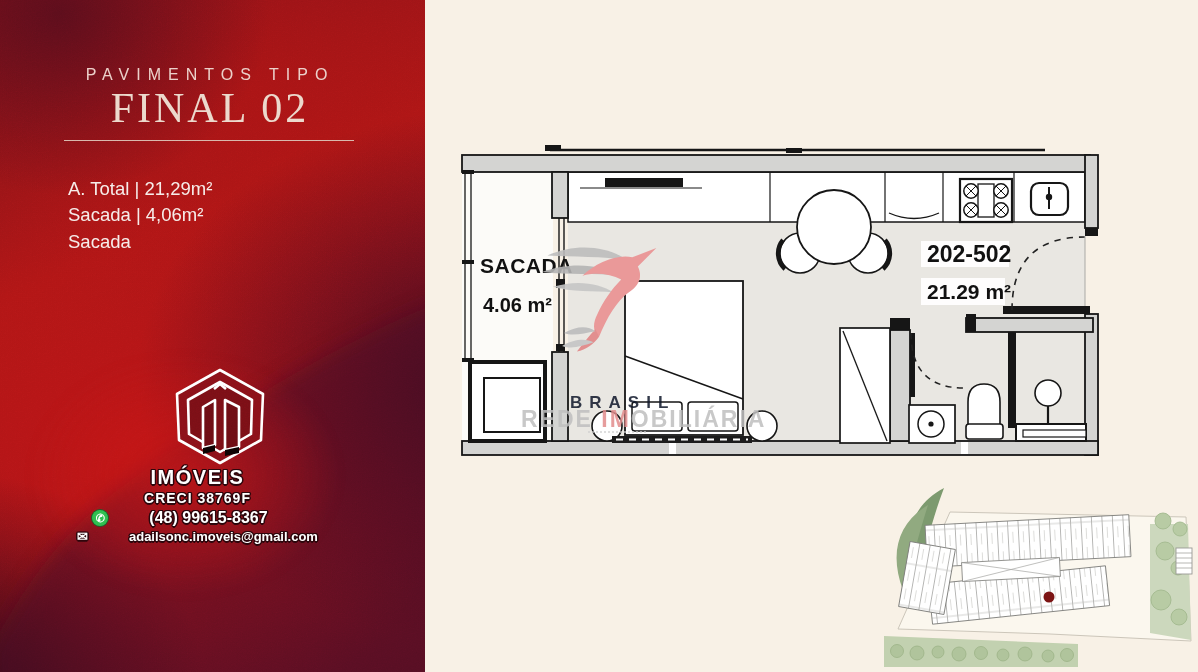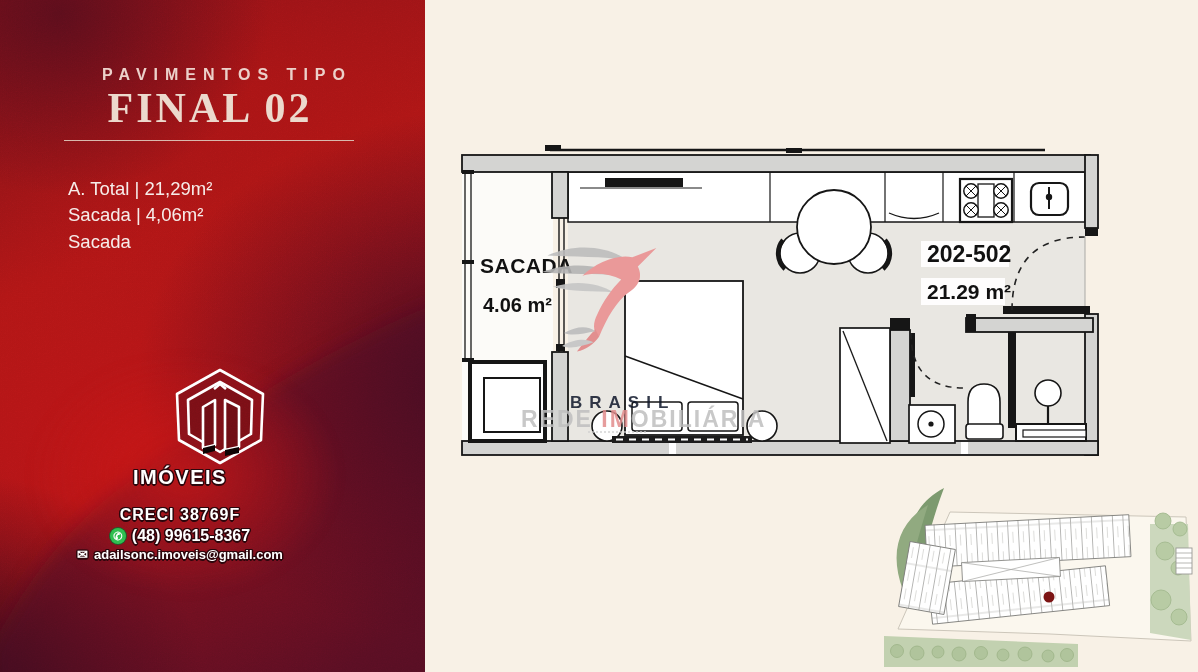--- a/index.html
+++ b/index.html
@@ -27,33 +27,33 @@
       radial-gradient(ellipse 500px 430px at 30% 68%, rgba(198,21,21,.7), rgba(198,21,21,0) 66%),
       radial-gradient(ellipse 430px 320px at 58% 14%, rgba(178,20,20,.6), rgba(178,20,20,0) 72%),
       linear-gradient(155deg,#7e1119 0%,#ab1616 35%,#a31419 62%,#651021 100%);}
   .swoosh{position:absolute;left:0;top:0;}
   .glow{position:absolute;left:30px;top:355px;width:310px;height:240px;
         background:radial-gradient(closest-side,rgba(197,22,22,.8),rgba(197,22,22,0));filter:blur(6px);}
   .grain{position:absolute;left:0;top:0;opacity:.15;mix-blend-mode:overlay;}
 
   .lp-content{position:absolute;left:0;top:0;width:425px;height:672px;}
   .eyebrow{position:absolute;left:0;top:66px;width:420px;text-align:center;
-           font-size:16px;letter-spacing:7px;color:#eccfc8;font-weight:700;padding-left:17px;}
+           font-size:16px;letter-spacing:7px;color:#eccfc8;font-weight:400;}
   .big-title{position:absolute;left:0;top:84px;width:420px;text-align:center;
-             font-family:"Liberation Serif",serif;font-weight:700;font-size:42px;letter-spacing:3px;color:#ecd8cb;}
+             font-family:"Liberation Serif",serif;font-weight:400;font-size:42px;letter-spacing:3px;color:#ecd8cb;}
   .divider{position:absolute;left:64px;top:140px;width:290px;border-top:1.5px solid #d8b6aa;}
   .specs{position:absolute;left:68px;top:176px;color:#f7ece9;font-size:18.5px;line-height:1.42;}
 
   .agency{position:absolute;left:0;top:366px;width:360px;text-align:center;color:#fff;}
   .agency .house{margin-left:80px;}
   .a-outline{text-shadow:-1.5px 0 #2b060c,1.5px 0 #2b060c,0 -1.5px #2b060c,0 1.5px #2b060c,
-             -1px -1px #2b060c,1px 1px #2b060c,-1px 1px #2b060c,1px -1px #2b060c;}
+             -1px -1px #2b060c,1px 1px #2b060c,-1px 1px #2b060c,1px -1px #2b060c;padding-left:35px;}
   .a-imoveis{margin-top:-6px;font-size:20px;font-weight:900;letter-spacing:1.5px;}
   .a-name{margin-top:0px;font-size:22px;font-weight:900;letter-spacing:1px;}
-  .a-creci{margin-top:17px;font-size:16px;font-weight:800;letter-spacing:1px;}
+  .a-creci{margin-top:1px;font-size:14px;font-weight:800;letter-spacing:1px;}
   .a-line{margin-top:3px;font-size:16px;font-weight:800;display:flex;justify-content:center;align-items:center;gap:6px;}
   .a-email{margin-top:2px;font-size:13px;font-weight:700;}
   .wa-badge{display:inline-flex;width:16px;height:16px;border-radius:50%;background:#2ebd4e;color:#fff;
             font-size:11px;align-items:center;justify-content:center;box-shadow:0 0 0 1px #1c5a2a;}
   .mail-badge{display:inline-block;font-size:13px;color:#fff;}
 </style>
 </head>
 <body>
 
 <div class="stage">

